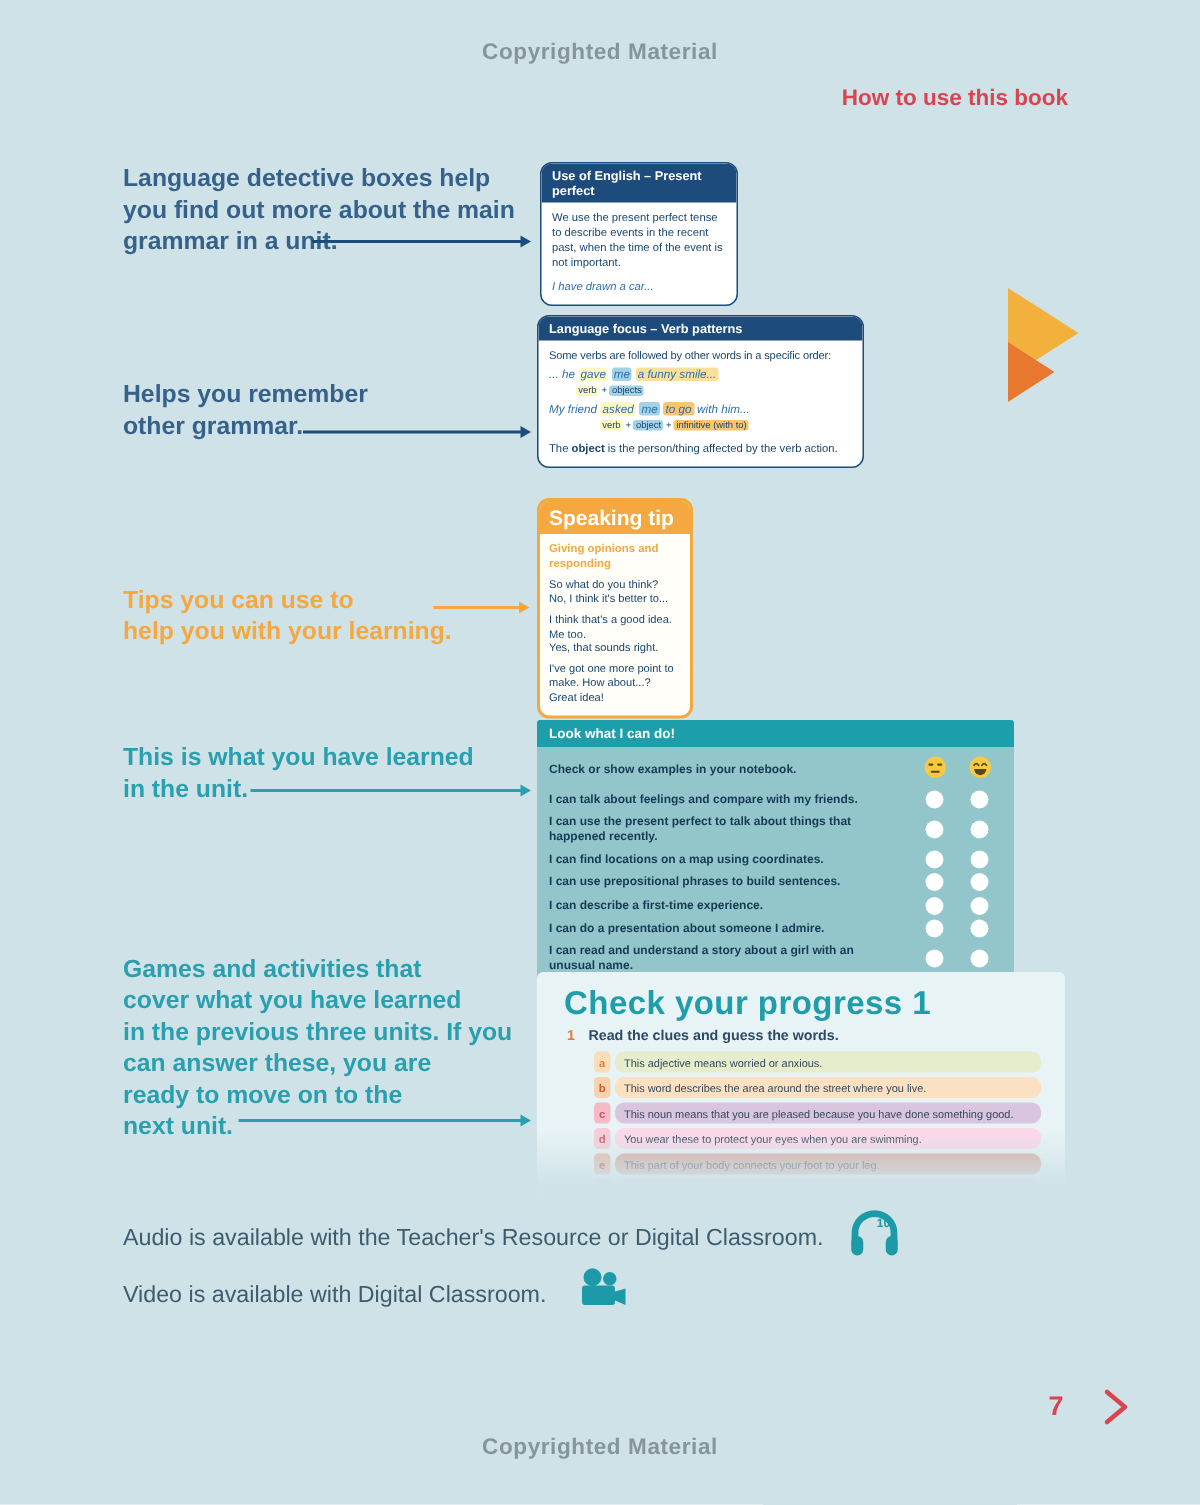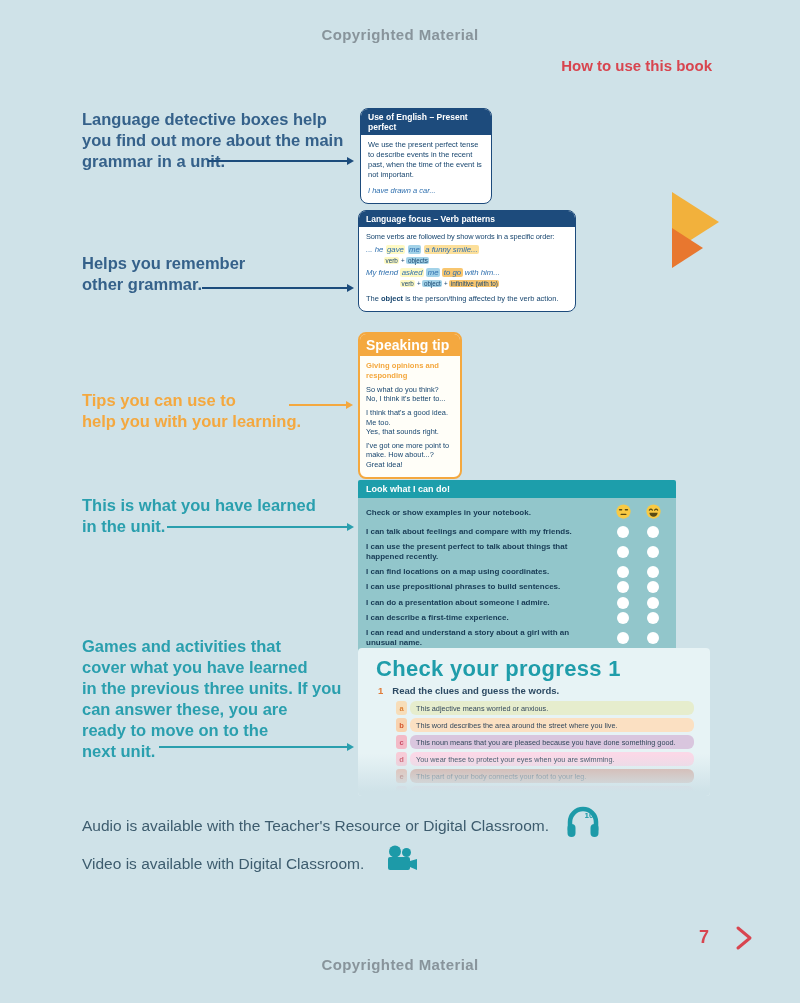--- a/index.html
+++ b/index.html
@@ -92,21 +92,21 @@
       <div class="uoe-example">I have drawn a car...</div>
     </div>
   </div>
 
   <div class="tri tri-big"></div>
   <div class="tri tri-small"></div>
 
   <div class="info-box" style="left:358px;top:210px;width:216px;">
     <div class="hdr">Language focus – Verb patterns</div>
     <div class="bd">
-      <div class="lf-intro">Some verbs are followed by show words in a specific order:</div>
+      <div class="lf-intro">Some verbs are followed by other words in a specific order:</div>
       <div class="lf-ex"><span>... he </span><span class="hl hl-green">gave</span><span> </span><span class="hl hl-blue">me</span><span> </span><span class="hl hl-yellow">a funny smile...</span></div>
       <div class="lf-label"><span class="hl hl-green">verb</span><span> + </span><span class="hl hl-blue">objects</span></div>
       <div class="lf-ex"><span>My friend </span><span class="hl hl-green">asked</span><span> </span><span class="hl hl-blue">me</span><span> </span><span class="hl hl-orange">to go</span><span> with him...</span></div>
       <div class="lf-label lf-label2"><span class="hl hl-green">verb</span><span> + </span><span class="hl hl-blue">object</span><span> + </span><span class="hl hl-orange">infinitive (with to)</span></div>
       <div class="lf-note"><span>The </span><span class="tok-bold">object</span><span> is the person/thing affected by the verb action.</span></div>
     </div>
   </div>
 
   <div class="abs ann ann-navy" style="left:82px;top:253px;">Helps you remember
 other grammar.</div>
@@ -187,30 +187,30 @@
       <div class="cd-row">
         <div class="cd-text">I can use prepositional phrases to build sentences.</div>
         <div class="cd-col">
             <div class="circle"></div>
           </div>
         <div class="cd-col">
             <div class="circle"></div>
           </div>
       </div>
       <div class="cd-row">
+        <div class="cd-text">I can describe a first-time experience.</div>
+        <div class="cd-col">
+            <div class="circle"></div>
+          </div>
+        <div class="cd-col">
+            <div class="circle"></div>
+          </div>
+      </div>
+      <div class="cd-row">
         <div class="cd-text">I can do a presentation about someone I admire.</div>
-        <div class="cd-col">
-            <div class="circle"></div>
-          </div>
-        <div class="cd-col">
-            <div class="circle"></div>
-          </div>
-      </div>
-      <div class="cd-row">
-        <div class="cd-text">I can describe a first-time experience.</div>
         <div class="cd-col">
             <div class="circle"></div>
           </div>
         <div class="cd-col">
             <div class="circle"></div>
           </div>
       </div>
       <div class="cd-row">
         <div class="cd-text">I can read and understand a story about a girl with an unusual name.</div>
         <div class="cd-col">

